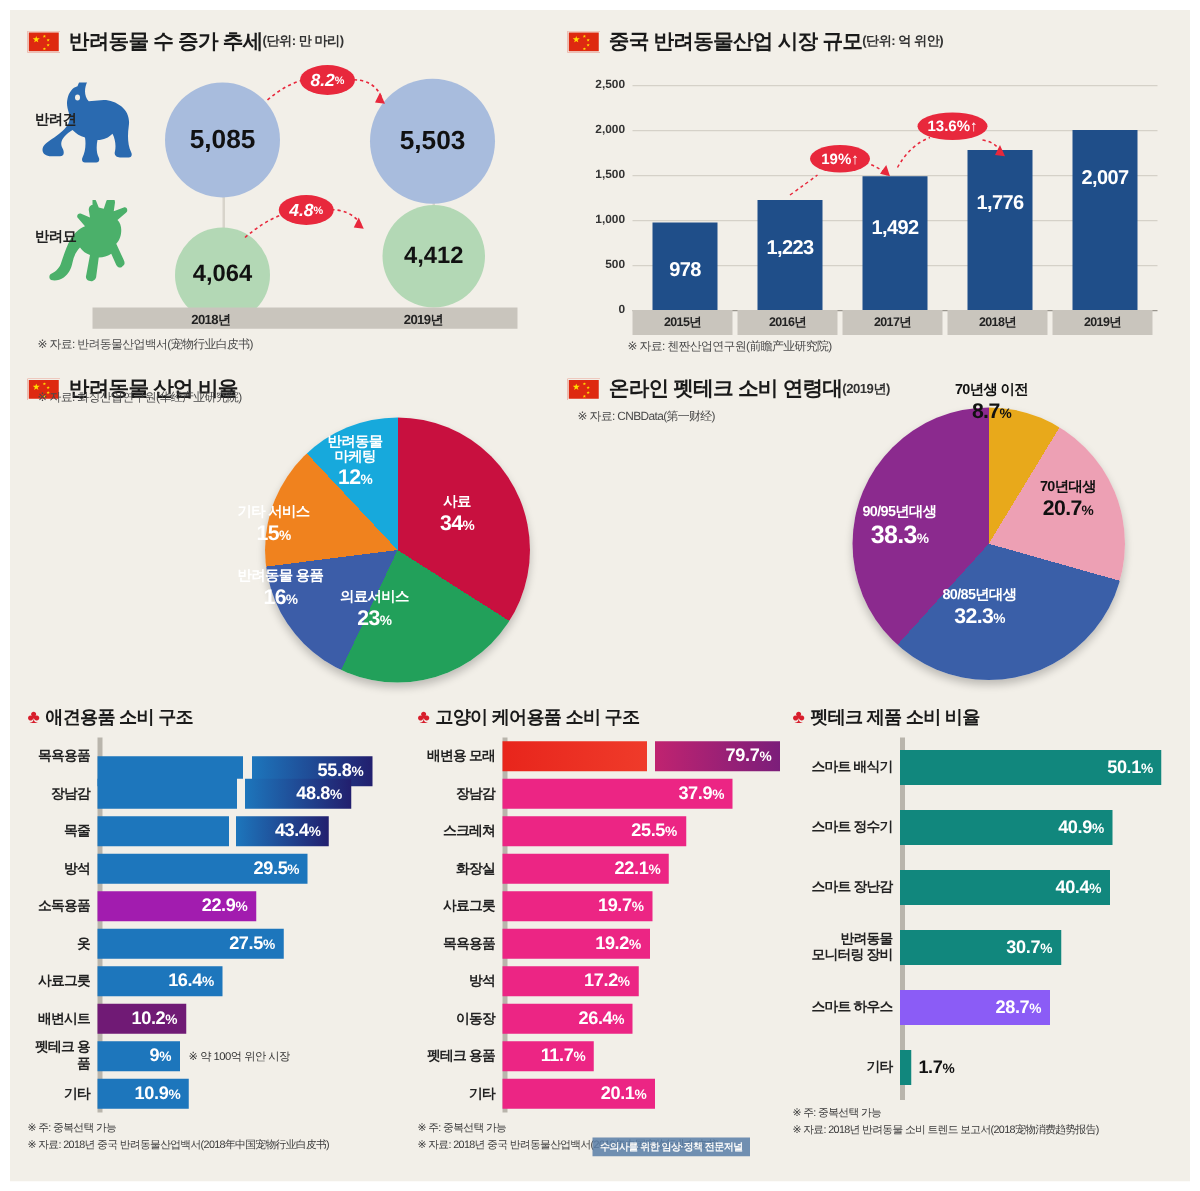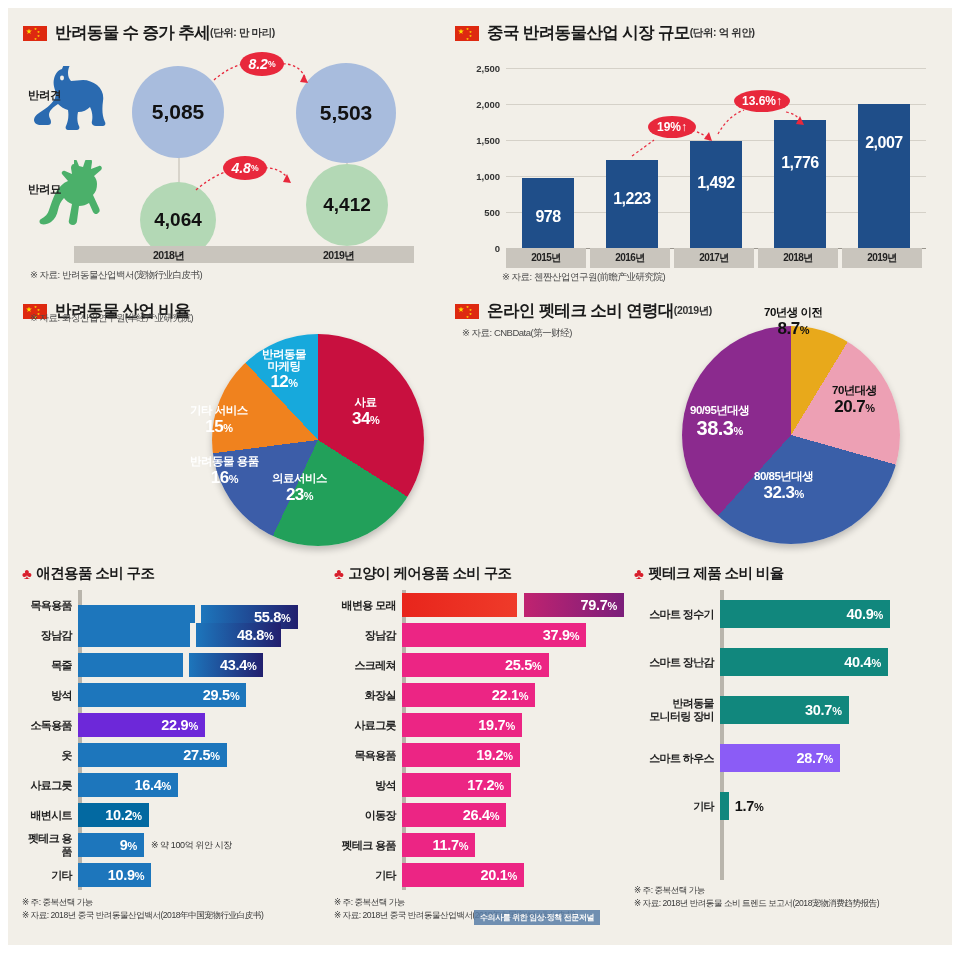--- a/index.html
+++ b/index.html
@@ -350,21 +350,21 @@
         <div class="htrack">
               <div class="hbar" style="width:69%;height:24px;background:#1d76bc;">
           <span class="hval"><span>29.5</span><small>%</small></span>
               </div>
             </div>
       </div>
 
       <div class="hrow" style="height:30px;">
         <div class="hlab" style="width:56px;">소독용품</div>
         <div class="htrack">
-              <div class="hbar" style="width:52%;height:24px;background:#6d28d9;">
+              <div class="hbar" style="width:52%;height:24px;background:#a21caf;">
           <span class="hval"><span>22.9</span><small>%</small></span>
               </div>
             </div>
       </div>
 
       <div class="hrow" style="height:30px;">
         <div class="hlab" style="width:56px;">옷</div>
         <div class="htrack">
               <div class="hbar" style="width:61%;height:24px;background:#1d76bc;">
           <span class="hval"><span>27.5</span><small>%</small></span>
@@ -377,21 +377,21 @@
         <div class="htrack">
               <div class="hbar" style="width:41%;height:24px;background:#1d76bc;">
           <span class="hval"><span>16.4</span><small>%</small></span>
               </div>
             </div>
       </div>
 
       <div class="hrow" style="height:30px;">
         <div class="hlab" style="width:56px;">배변시트</div>
         <div class="htrack">
-              <div class="hbar" style="width:29%;height:24px;background:#0369a1;padding-left:16px;">
+              <div class="hbar" style="width:29%;height:24px;background:#701a75;padding-left:16px;">
           <span class="hval"><span>10.2</span><small>%</small></span>
               </div>
             </div>
       </div>
 
       <div class="hrow" style="height:30px;">
         <div class="hlab" style="width:56px;">펫테크 용품</div>
         <div class="htrack" style="display:flex;align-items:center;">
           <div class="hbar" style="width:27%;height:24px;background:#1d76bc;">
             <span class="hval"><span>9</span><small>%</small></span>
@@ -521,20 +521,28 @@
 
   <div class="bpanel" id="b3">
     <div class="bhead">
       <span class="club">♣</span>
       <span>펫테크 제품 소비 비율</span>
     </div>
 
     <div class="hbars" style="height:290px;">
       <div class="axisline" style="left:86px;"></div>
 
+      <div class="hrow" style="height:48px;">
+        <div class="hlab" style="width:86px;">스마트 배식기</div>
+        <div class="htrack">
+              <div class="hbar" style="width:96%;height:28px;background:#11877d;">
+          <span class="hval"><span>50.1</span><small>%</small></span>
+              </div>
+            </div>
+      </div>
 
       <div class="hrow" style="height:48px;">
         <div class="hlab" style="width:86px;">스마트 정수기</div>
         <div class="htrack">
               <div class="hbar" style="width:78%;height:28px;background:#11877d;">
           <span class="hval"><span>40.9</span><small>%</small></span>
               </div>
             </div>
       </div>
 

